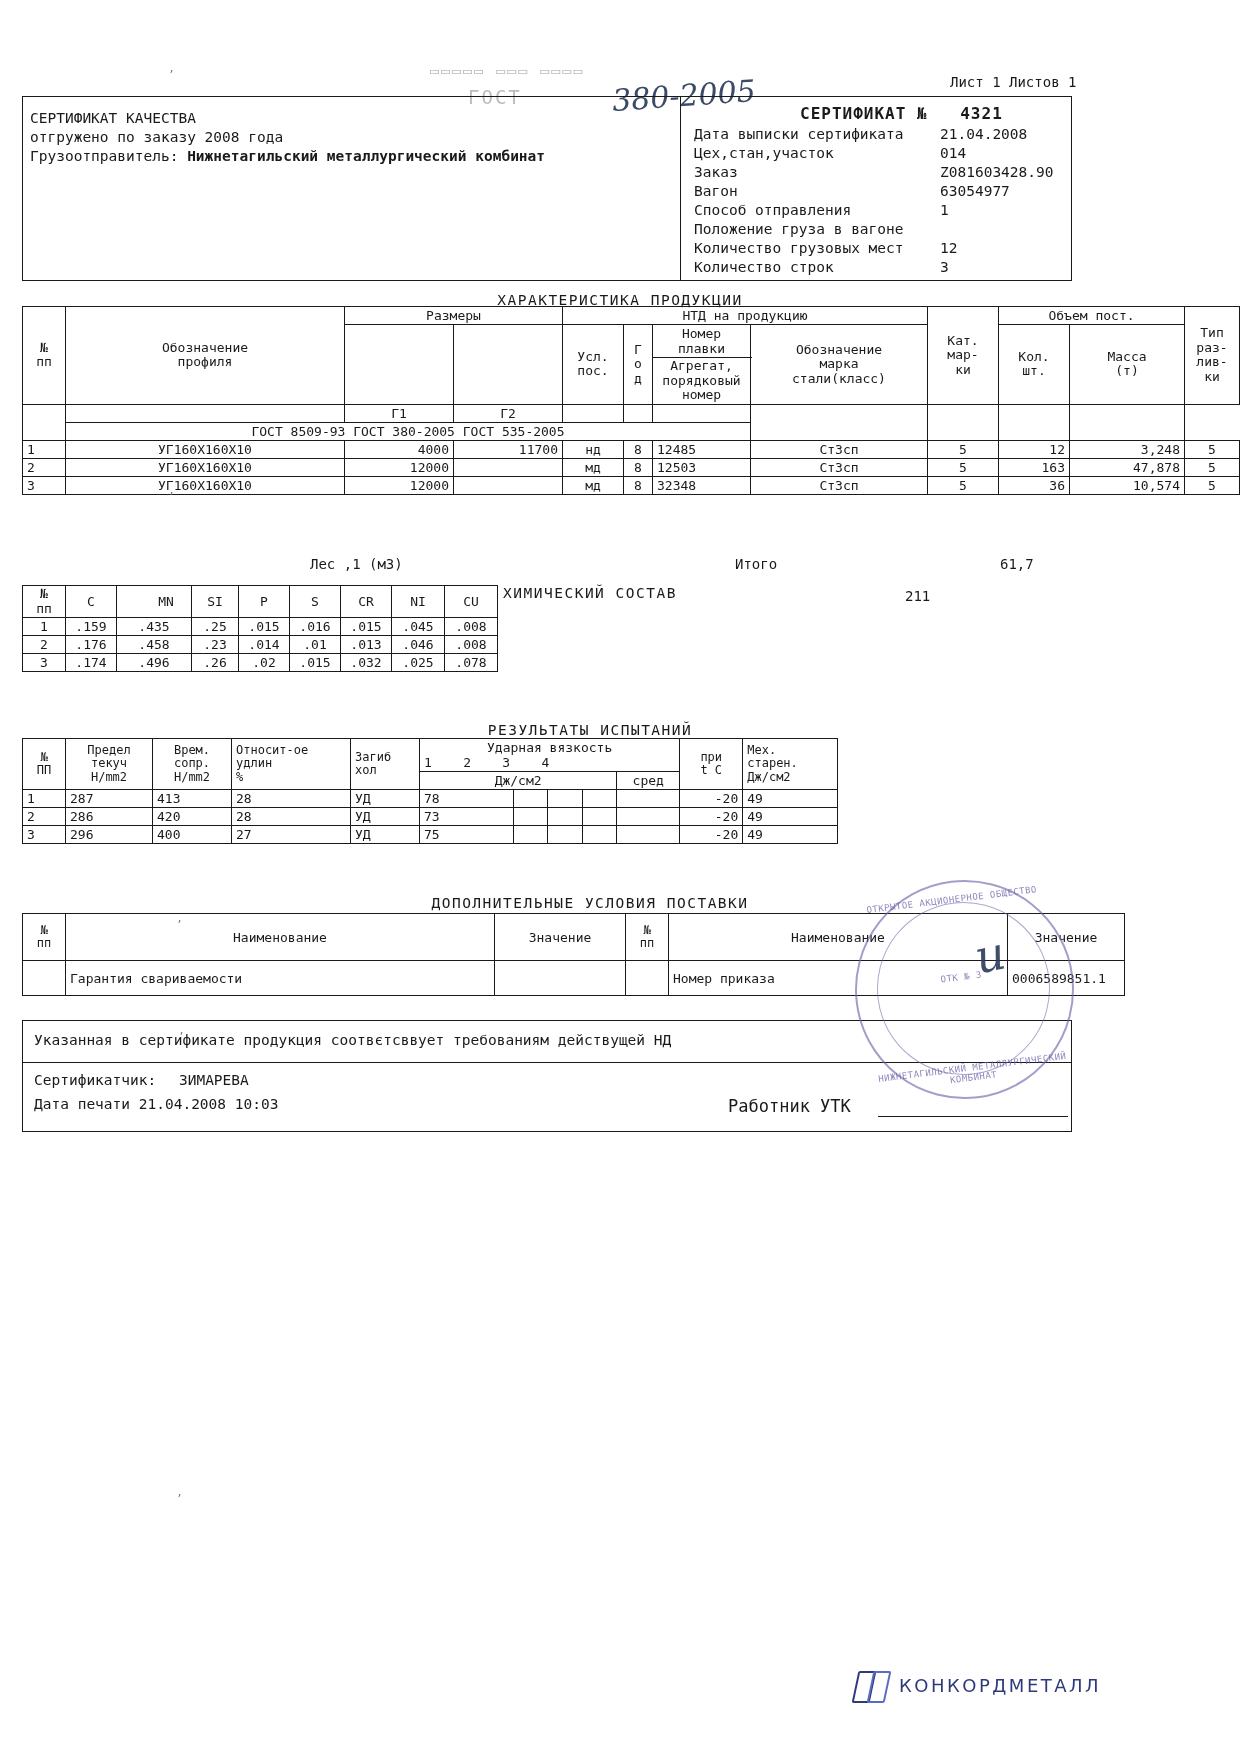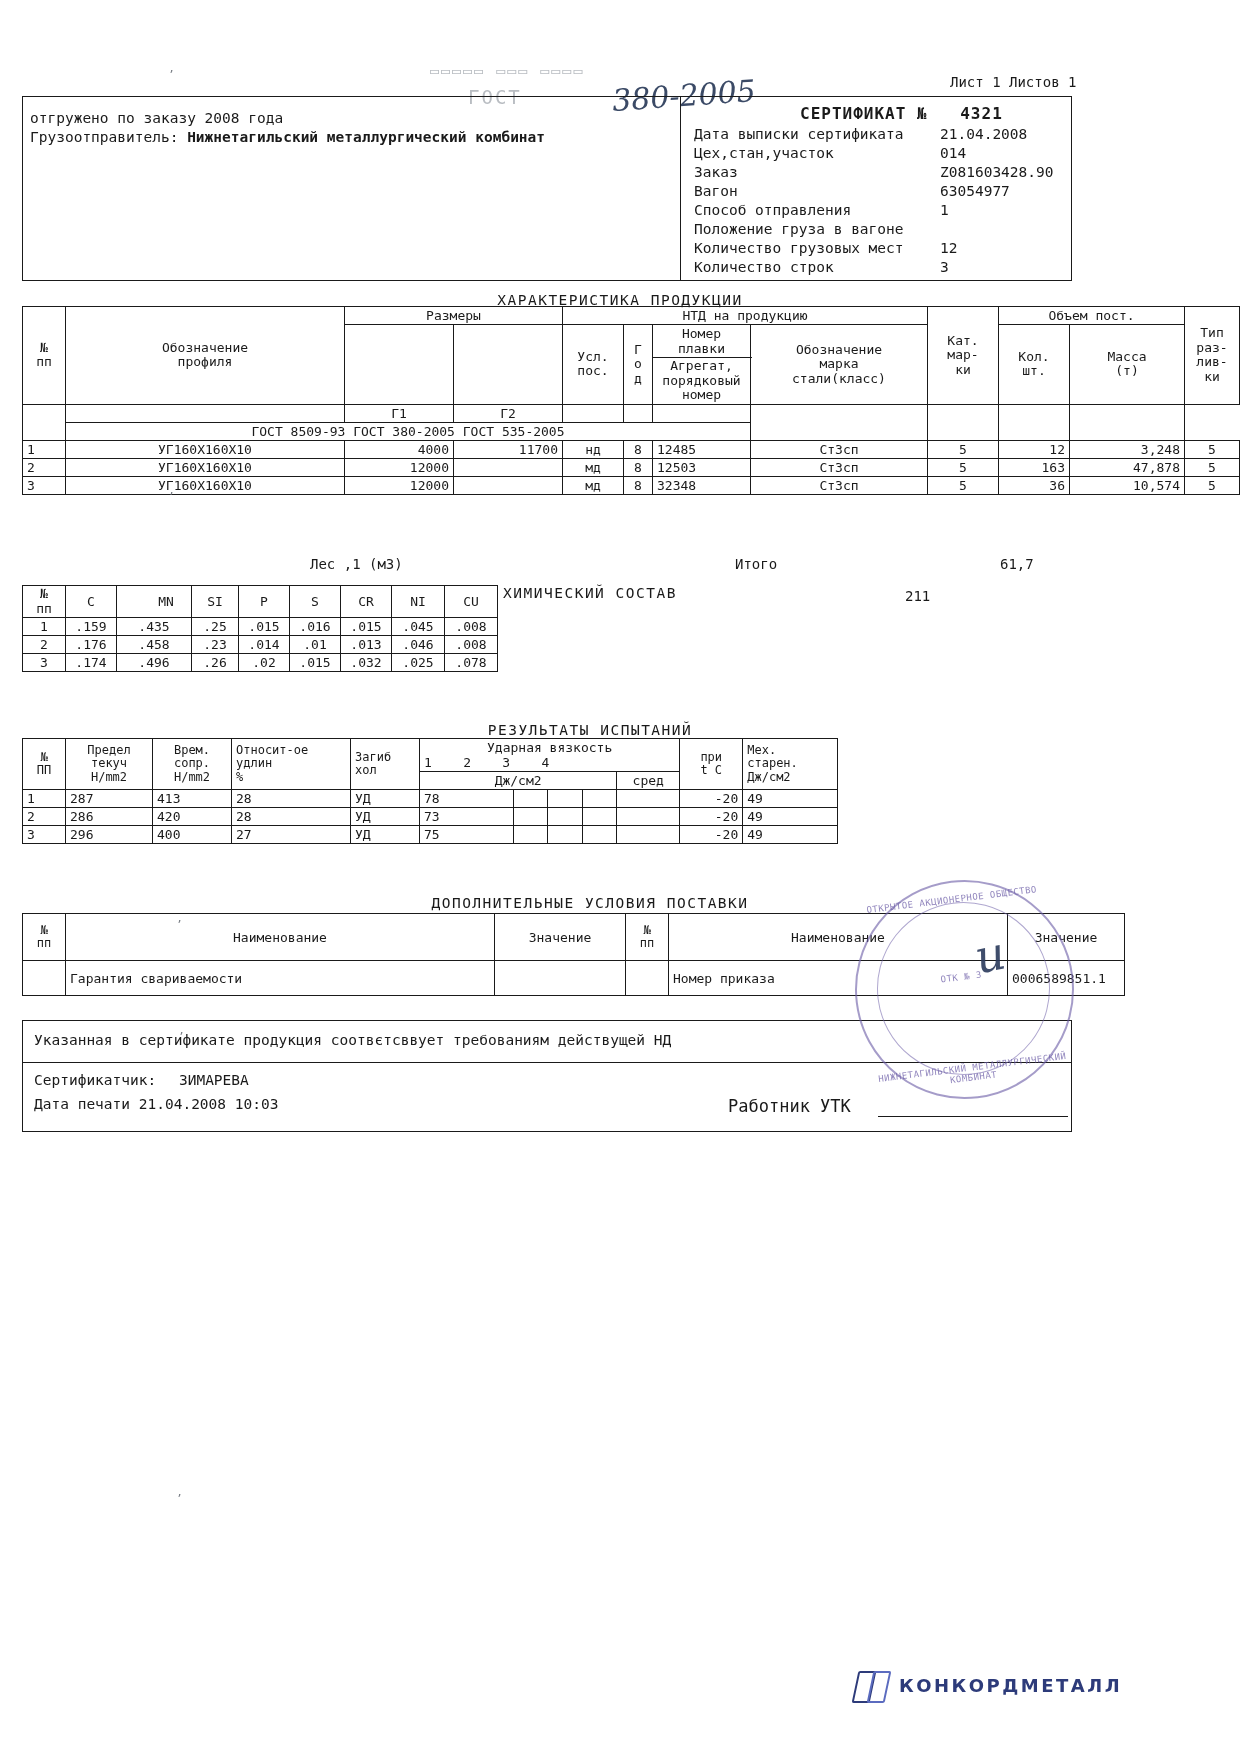--- a/index.html
+++ b/index.html
@@ -135,40 +135,41 @@
 
   
   #logo { left: 855px; top: 1668px; display: flex; align-items: center; }
   #logo .mark { width: 34px; height: 34px; position: relative; margin-right: 10px; }
   #logo .mark:before, #logo .mark:after {
     content: ""; position: absolute; border: 2.5px solid #2d3b7a;
     width: 14px; height: 28px; top: 3px; border-radius: 2px;
   }
   #logo .mark:before { left: 0; transform: skewX(-12deg); }
   #logo .mark:after  { left: 15px; transform: skewX(-12deg); border-color:#5b6bbf; }
-  #logo .txt { font-family: "DejaVu Sans", sans-serif; font-size: 18px; letter-spacing: 2.5px; color: #2d3b7a; font-weight: bold; }
+  #logo .txt { font-family: "DejaVu Sans", sans-serif; font-size: 18px; letter-spacing: 2.5px; color: #2d3b7a; font-weight: normal; }
 
   
   .tick { color: #7a7f86; font-size: 11px; }
 </style>
 </head>
 <body>
 
 <div class="page">
 
   <div class="abs faded" style="left:430px; top:62px; font-size:15px;">▭▭▭▭▭ ▭▭▭ ▭▭▭▭</div>
   <div class="abs faded" style="left:468px; top:86px; font-size:19px;">ГОСТ</div>
   <div class="abs handwrite" style="left:612px; top:78px;">380-2005</div>
 
   <div class="abs" id="sheetno">Лист 1  Листов 1</div>
 
   <div class="abs box" id="topbox"></div>
   <div class="abs" id="divider"></div>
 
   <div class="abs" id="topleft">
+    <div>СЕРТИФИКАТ КАЧЕСТВА</div>
     <div>отгружено по заказу 2008 года</div>
     <div>
       <span>Грузоотправитель:</span>
       <span class="b">Нижнетагильский металлургический комбинат</span>
     </div>
     <div style="height:14px;"></div>
   </div>
 
   <div class="abs b" id="certno">
     <span>СЕРТИФИКАТ №</span>

